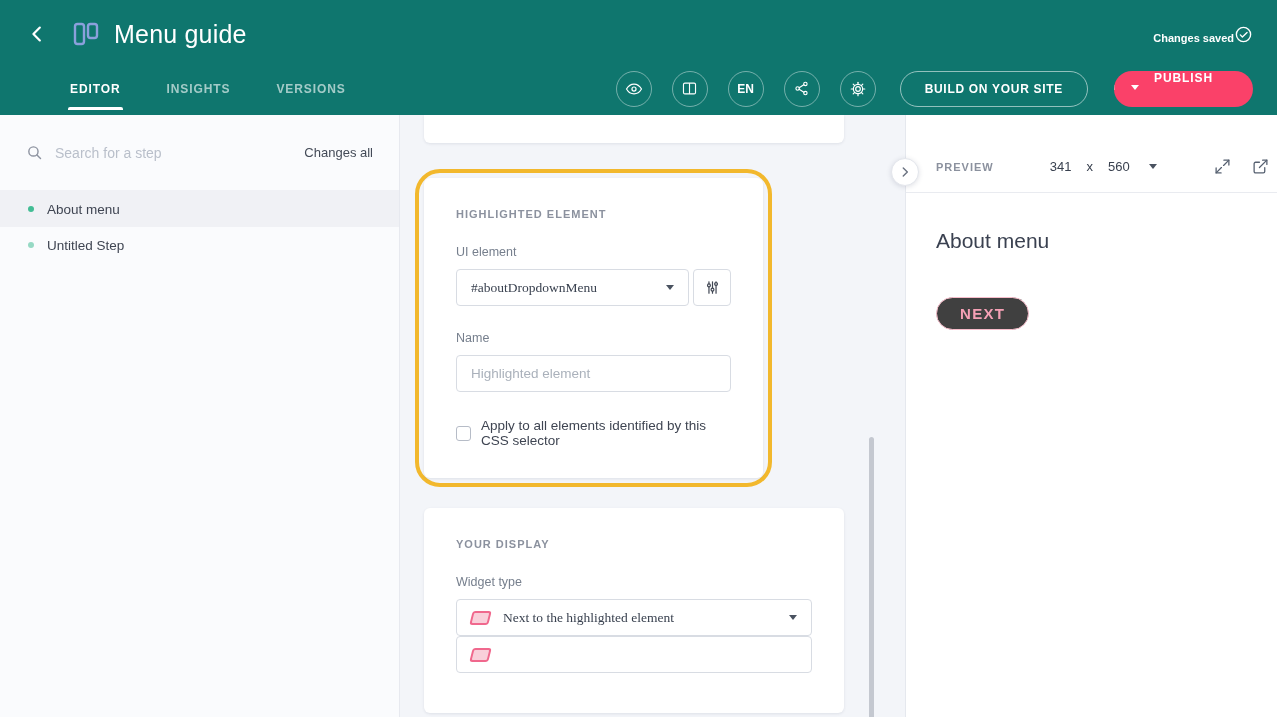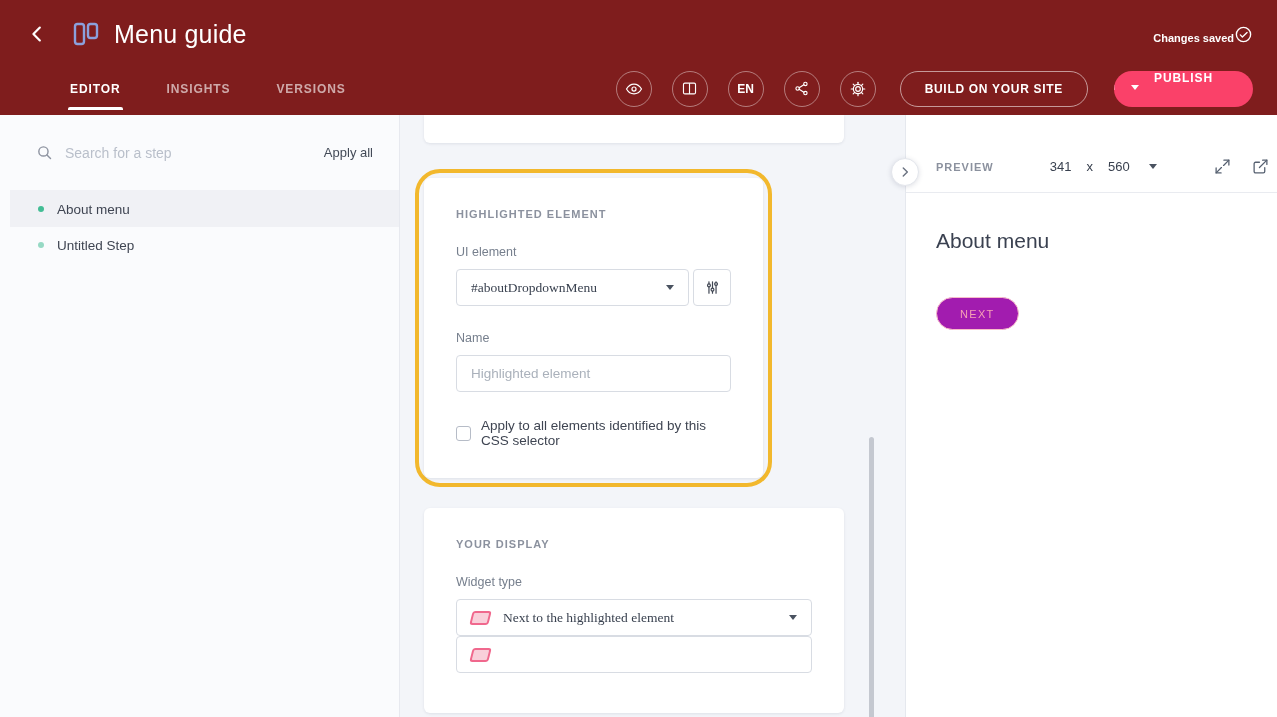--- a/index.html
+++ b/index.html
@@ -1,21 +1,21 @@
 <!DOCTYPE html>
 <html><head>
 <meta charset="utf-8">
 <style>
   * { margin:0; padding:0; box-sizing:border-box; }
   html,body { width:1277px; height:717px; overflow:hidden; background:#f3f5f9;
               font-family:"Liberation Sans", sans-serif; }
   .app { width:1277px; height:717px; display:flex; flex-direction:column; position:relative; }
 
   
-  .header { height:115px; background:#7f1d1d; color:#fff; flex-shrink:0; padding:0 24px; }
+  .header { height:115px; background:#0f766e; color:#fff; flex-shrink:0; padding:0 24px; }
   .header-top { height:62px; display:flex; align-items:center; padding-top:6px; }
   .back-btn { width:28px; height:28px; display:flex; align-items:center; justify-content:center; cursor:pointer; }
   .logo { margin-left:20px; display:flex; align-items:center; }
   .app-title { margin-left:14px; font-size:25px; font-weight:500; letter-spacing:0.2px; }
   .changes-saved { margin-left:auto; display:flex; align-items:flex-end; font-size:11px; font-weight:700; }
   .header-bottom { height:53px; display:flex; align-items:center; padding-left:46px; }
   .tabs { display:flex; gap:46px; }
   .tab { font-size:12px; font-weight:700; letter-spacing:0.9px; color:rgba(255,255,255,0.62);
          position:relative; cursor:pointer; }
   .tab.active { color:#fff; }
@@ -30,21 +30,21 @@
   .publish-btn { height:36px; border-radius:18px; background:#fa4169; display:flex; align-items:stretch;
          margin-left:6px; overflow:hidden; cursor:pointer;flex-direction:column; }
   .publish-main { padding:0 40px; font-size:12px; font-weight:700; letter-spacing:0.9px; display:flex; align-items:center; }
   .publish-caret { width:40px; border-left:1px solid rgba(255,255,255,0.35); display:flex; align-items:center; justify-content:center; }
   .caret-down-w { width:0; height:0; border-left:4px solid transparent; border-right:4px solid transparent; border-top:5px solid #ffffff; }
 
   
   .body { flex:1; display:flex; min-height:0; }
 
   
-  .sidebar { width:400px; background:#fafbfd; border-right:1px solid #e7e9ef; display:flex; flex-direction:column; flex-shrink:0;padding-left:10px; }
+  .sidebar { width:400px; background:#fafbfd; border-right:1px solid #e7e9ef; display:flex; flex-direction:column; flex-shrink:0; }
   .search-row { height:76px; display:flex; align-items:center; padding:0 26px; gap:12px; border-bottom:1px solid #f0f1f5; }
   .search-input { border:none; outline:none; background:transparent; flex:1; font-size:14px; color:#3f4552;
          font-family:"Liberation Sans", sans-serif; }
   .search-input::placeholder { color:#b9bfca; }
   .expand-all { color:#434a57; font-size:13px; cursor:pointer; white-space:nowrap; }
   .step-item { height:36px; display:flex; align-items:center; padding:0 28px; gap:13px; font-size:13.5px;
          color:#3f4552; cursor:pointer; }
   .step-item.selected { background:#f0f1f5; }
   .dot { width:6px; height:6px; border-radius:50%; background:#43bd95; flex-shrink:0; }
   .dot.muted { opacity:0.55; }
@@ -88,21 +88,21 @@
          border-bottom:1px solid #e9ebf0; }
   .preview-label { font-size:11px; font-weight:700; letter-spacing:1px; color:#8b919e; }
   .preview-dims { margin-left:56px; display:flex; align-items:center; gap:15px; font-size:13px; color:#39414f; cursor:pointer; }
   .preview-dims .caret-down { width:0; height:0; border-left:4px solid transparent; border-right:4px solid transparent;
          border-top:5px solid #4a5260; margin-left:4px; }
   .preview-icons { margin-left:auto; display:flex; align-items:center; gap:21px; }
   .preview-content { padding:36px 30px; }
   .preview-heading { font-size:21px; font-weight:400; color:#3a4150; }
   .next-btn { margin-top:44px; display:inline-flex; align-items:center; justify-content:center;
          height:33px; padding:0 23px; border:1px solid #f7bcca; border-radius:17px;
-         color:#f5a0b5; font-size:11px; font-weight:400; letter-spacing:1.3px; background:#a21caf; cursor:pointer; }
+         color:#f5a0b5; font-size:15px; font-weight:700; letter-spacing:1.3px; background:#404040; cursor:pointer; }
 </style>
 </head>
 <body>
 
 <div class="app">
 
   <div class="header">
     <div class="header-top">
       <div class="back-btn">
         <svg width="22" height="22" viewBox="0 0 24 24" fill="none" stroke="#fff" stroke-width="2.4" stroke-linecap="round" stroke-linejoin="round">
@@ -180,21 +180,21 @@
 
   <div class="body">
 
     <div class="sidebar">
       <div class="search-row">
         <svg width="17" height="17" viewBox="0 0 24 24" fill="none" stroke="#8d93a0" stroke-width="2" stroke-linecap="round">
             <circle cx="10.5" cy="10.5" r="6.5"></circle>
             <line x1="15.5" y1="15.5" x2="20.5" y2="20.5"></line>
           </svg>
         <input class="search-input" type="text" placeholder="Search for a step" style="">
-        <span class="expand-all">Apply all</span>
+        <span class="expand-all">Changes all</span>
       </div>
       <div class="step-list">
         <div class="step-item selected">
           <span class="dot"></span>
           <span>About menu</span>
         </div>
         <div class="step-item">
           <span class="dot muted"></span>
           <span>Untitled Step</span>
         </div>

